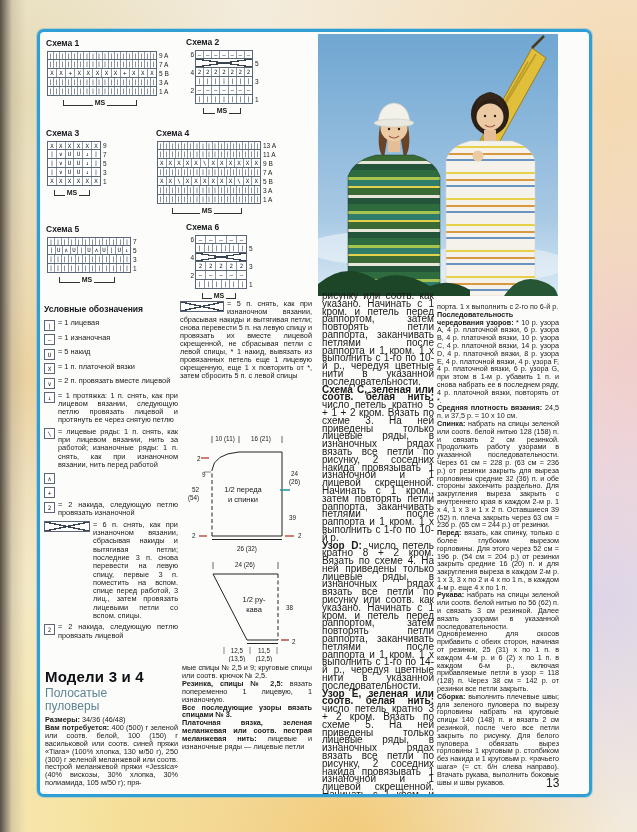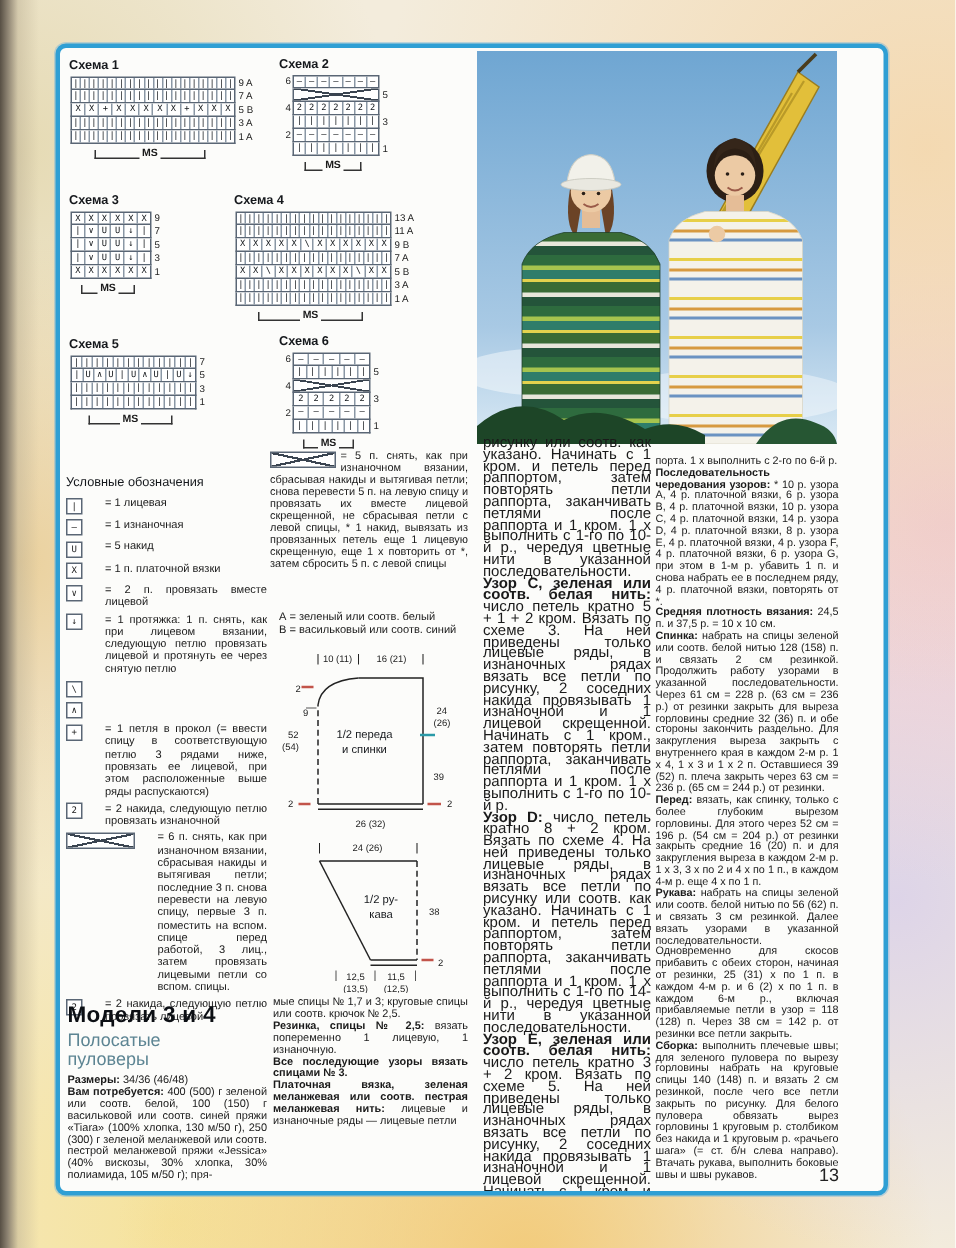--- a/index.html
+++ b/index.html
@@ -36,22 +36,22 @@
   .cell:last-child{border-right:0}
   .cablebox{flex:1;background:
     linear-gradient(to top right,transparent 46%,#3a4450 46%,#3a4450 54%,transparent 54%),
     linear-gradient(to bottom right,transparent 46%,#3a4450 46%,#3a4450 54%,transparent 54%);}
   .ms{display:flex;align-items:flex-end;margin-top:1px;height:9px}
   .ms::before,.ms::after{content:"";flex:1;height:5px;border-bottom:1px solid #333}
   .ms::before{border-left:1px solid #333}
   .ms::after{border-right:1px solid #333}
   .ms span{font-size:7px;font-weight:bold;padding:0 2px;line-height:7px}
   
-  .lhead{font-size:8.5px;font-weight:normal;margin:12px 0 5px;color:#15181c}
-  .lrow{display:flex;gap:15px;margin-bottom:3px}
+  .lhead{font-size:8.5px;font-weight:bold;margin:0 0 5px;color:#15181c}
+  .lrow{display:flex;gap:3px;margin-bottom:3px}
   .lsym{flex:0 0 auto;width:9px;height:9px;border:1px solid #5a6675;font:6px/9px "DejaVu Sans Mono",monospace;text-align:center;background:#fff;margin-top:.5px}
   .lsym.cable{width:44px;background:
     linear-gradient(to top right,transparent 46%,#3a4450 46%,#3a4450 54%,transparent 54%),
     linear-gradient(to bottom right,transparent 46%,#3a4450 46%,#3a4450 54%,transparent 54%),#fff}
   .ltext{font-size:7.4px;line-height:8.3px;text-align:justify}
   
   .txt{font-size:7.3px;line-height:7.9px;text-align:justify}
   .txt p{margin:0}
   .txt b{font-weight:bold}
   .c5note{font-size:7.3px;line-height:8px;text-align:justify}
@@ -677,51 +677,47 @@
           <div class="lrow">
             <span class="lsym">∨</span>
             <span class="ltext">= 2 п. провязать вместе лицевой</span>
           </div>
           <div class="lrow">
             <span class="lsym">↓</span>
             <span class="ltext">= 1 протяжка: 1 п. снять, как при лицевом вязании, следующую петлю провязать лицевой и протянуть ее через снятую петлю</span>
           </div>
           <div class="lrow">
             <span class="lsym">\</span>
+            <span class="ltext">= лицевые ряды: 1 п. снять, как при лицевом вязании, нить за работой; изнаночные ряды: 1 п. снять, как при изнаночном вязании, нить перед работой</span>
           </div>
           <div class="lrow">
             <span class="lsym">∧</span>
           </div>
           <div class="lrow">
             <span class="lsym">+</span>
-            <span class="ltext">= 1 петля в прокол (= ввести спицу в соответствующую петлю 3 рядами ниже, провязать ее лицевой, при этом расположенные выше ряды распускаются)</span>
           </div>
           <div class="lrow">
             <span class="lsym">2</span>
             <span class="ltext">= 2 накида, следующую петлю провязать изнаночной</span>
           </div>
           <div class="lrow">
             <span class="lsym cable"></span>
             <span class="ltext">= 6 п. снять, как при изнаночном вязании, сбрасывая накиды и вытягивая петли; последние 3 п. снова перевести на левую спицу, первые 3 п. поместить на вспом. спице перед работой, 3 лиц., затем провязать лицевыми петли со вспом. спицы.</span>
           </div>
           <div class="lrow">
             <span class="lsym">2</span>
             <span class="ltext">= 2 накида, следующую петлю провязать лицевой</span>
           </div>
         </div>
     </div>
 
     <div class="abs c5note" style="left:140px;top:268px;width:132px">
       <span class="c5sym"></span><span>= 5 п. снять, как при изнаночном вязании, сбрасывая накиды и вытягивая петли; снова перевести 5 п. на левую спицу и провязать их вместе лицевой скрещенной, не сбрасывая петли с левой спицы, * 1 накид, вывязать из провязанных петель еще 1 лицевую скрещенную, еще 1 х повторить от *, затем сбросить 5 п. с левой спицы</span>
     </div>
 
-    <div class="abs" style="left:146px;top:374px;width:130px">
-        <div class="ckline">А = зеленый или соотв. белый</div>
-        <div class="ckline">В = васильковый или соотв. синий</div>
-      </div>
 
     <svg class="abs" style="left:140px;top:396px" width="135" height="130" viewBox="0 0 135 130">
       <g fill="none" stroke="#222" stroke-width="1">
         <path d="M32,108 L32,42" stroke-dasharray="4,2.5"></path>
         <path d="M32,42 Q34,26 59,24"></path>
         <path d="M59,24 L102,24 L102,108"></path>
         <path d="M32,108 L102,108 M32,111.5 L102,111.5"></path>
         <path d="M32,8 V15 M59,8 V15 M102,8 V15" stroke-width="0.7"></path>
         <path d="M100,62 H110" stroke="#2a9aa8" stroke-width="1.6"></path>
         <path d="M21,30 H29 M19,108 H27 M105,108 H114" stroke="#c2544a" stroke-width="1.6"></path>
@@ -765,21 +761,21 @@
     </svg>
 
     <div class="abs mheading" style="left:5px;top:636px">Модели 3 и 4</div>
     <div class="abs msub" style="left:5px;top:653px;width:110px">Полосатые пуловеры</div>
     <div class="abs txt" style="left:5px;top:684px;width:133px">
         <p><b>Размеры: </b>34/36 (46/48)</p>
         <p><b>Вам потребуется: </b>400 (500) г зеленой или соотв. белой, 100 (150) г васильковой или соотв. синей пряжи «Tiara» (100% хлопка, 130 м/50 г), 250 (300) г зеленой меланжевой или соотв. пестрой меланжевой пряжи «Jessica» (40% вискозы, 30% хлопка, 30% полиамида, 105 м/50 г); пря-</p>
       </div>
 
     <div class="abs txt" style="left:142px;top:632px;width:130px">
-        <p>мые спицы № 1,7 и 3; круговые спицы или соотв. крючок № 2,5.</p>
+        <p>мые спицы № 2,5 и 9; круговые спицы или соотв. крючок № 2,5.</p>
         <p><b>Резинка, спицы № 2,5: </b>вязать попеременно 1 лицевую, 1 изнаночную.</p>
         <p><b>Все последующие узоры вязать спицами № 3.</b></p>
         <p><b>Платочная вязка, зеленая меланжевая или соотв. пестрая меланжевая нить: </b>лицевые и изнаночные ряды — лицевые петли</p>
       </div>
 
     <svg class="abs" style="left:278px;top:2px" width="240" height="262" viewBox="0 0 240 262">
       <defs>
         <linearGradient id="sky" x1="0" y1="0" x2="0" y2="1">
           <stop offset="0" stop-color="#6fa6d2"></stop>
             <stop offset="0.7" stop-color="#a8c9e4"></stop>
@@ -831,21 +827,21 @@
           <circle cx="81" cy="95" r="1.2" fill="#2a2018"></circle>
         <path d="M71,102 Q76,106 81,102" stroke="#9a5a48" stroke-width="1.2" fill="none"></path>
         <path d="M30,142 Q36,126 58,121 L96,121 Q116,126 122,142 L122,262 L30,262 Z" fill="url(#pg)" stroke="#1d3c26" stroke-width="0.5"></path>
       </g>
       <path d="M0,250 Q28,226 58,246 Q82,234 112,252 Q132,244 152,256 L152,262 L0,262 Z" fill="#1d4527"></path>
       <path d="M186,262 Q202,238 226,248 Q238,252 240,262 Z" fill="#265633"></path>
     </svg>
 
     <div class="abs txt" style="left:282px;top:260px;width:112px;font-size:10px;line-height:7.8px">
         <p>рисунку или соотв. как указано. Начинать с 1 кром. и петель перед раппортом, затем повторять петли раппорта, заканчивать петлями после раппорта и 1 кром. 1 х выполнить с 1-го по 10-й р., чередуя цветные нити в указанной последовательности.</p>
-        <p><b>Узор С, зеленая или соотв. белая нить: </b>число петель кратно 5 + 1 + 2 кром. Вязать по схеме 3. На ней приведены только лицевые ряды, в изнаночных рядах вязать все петли по рисунку, 2 соседних накида провязывать 1 изнаночной и 1 лицевой скрещенной. Начинать с 1 кром., затем повторять петли раппорта, заканчивать петлями после раппорта и 1 кром. 1 х выполнить с 1-го по 10-й р.</p>
+        <p><b>Схема С, зеленая или соотв. белая нить: </b>число петель кратно 5 + 1 + 2 кром. Вязать по схеме 3. На ней приведены только лицевые ряды, в изнаночных рядах вязать все петли по рисунку, 2 соседних накида провязывать 1 изнаночной и 1 лицевой скрещенной. Начинать с 1 кром., затем повторять петли раппорта, заканчивать петлями после раппорта и 1 кром. 1 х выполнить с 1-го по 10-й р.</p>
         <p><b>Узор D: </b>число петель кратно 8 + 2 кром. Вязать по схеме 4. На ней приведены только лицевые ряды, в изнаночных рядах вязать все петли по рисунку или соотв. как указано. Начинать с 1 кром. и петель перед раппортом, затем повторять петли раппорта, заканчивать петлями после раппорта и 1 кром. 1 х выполнить с 1-го по 14-й р., чередуя цветные нити в указанной последовательности.</p>
         <p><b>Узор Е, зеленая или соотв. белая нить: </b>число петель кратно 3 + 2 кром. Вязать по схеме 5. На ней приведены только лицевые ряды, в изнаночных рядах вязать все петли по рисунку, 2 соседних накида провязывать 1 изнаночной и 1 лицевой скрещенной. Начинать с 1 кром. и петель перед раппортом, затем повторять петли раппорта, заканчивать петлями после раппорта и 1 кром. 1 х выполнить с 1-го по 8-й р.</p>
         <p><b>Узор F, зеленая или соотв. белая нить: </b>1-й + 2-й р.: лицевые петли. 3-й р.: * 2 накида, 1 лиц., повторять от *. 4-й р.: лицевые петли, при этом сбрасывать накиды предыдущего ряда. 1 х выполнить с 1-го по 4-й р.</p>
       </div>
     <div class="abs txt" style="left:397px;top:271px;width:122px;font-size:7.2px;line-height:7.8px">
         <p>порта. 1 х выполнить с 2-го по 6-й р.</p>
         <p><b>Последовательность чередования узоров: </b>* 10 р. узора А, 4 р. платочной вязки, 6 р. узора В, 4 р. платочной вязки, 10 р. узора С, 4 р. платочной вязки, 14 р. узора D, 4 р. платочной вязки, 8 р. узора Е, 4 р. платочной вязки, 4 р. узора F, 4 р. платочной вязки, 6 р. узора G, при этом в 1-м р. убавить 1 п. и снова набрать ее в последнем ряду, 4 р. платочной вязки, повторять от *.</p>
         <p><b>Средняя плотность вязания: </b>24,5 п. и 37,5 р. = 10 х 10 см.</p>
         <p><b>Спинка: </b>набрать на спицы зеленой или соотв. белой нитью 128 (158) п. и связать 2 см резинкой. Продолжить работу узорами в указанной последовательности. Через 61 см = 228 р. (63 см = 236 р.) от резинки закрыть для выреза горловины средние 32 (36) п. и обе стороны закончить раздельно. Для закругления выреза закрыть с внутреннего края в каждом 2-м р. 1 х 4, 1 х 3 и 1 х 2 п. Оставшиеся 39 (52) п. плеча закрыть через 63 см = 236 р. (65 см = 244 р.) от резинки.</p>
         <p><b>Перед: </b>вязать, как спинку, только с более глубоким вырезом горловины. Для этого через 52 см = 196 р. (54 см = 204 р.) от резинки закрыть средние 16 (20) п. и для закругления выреза в каждом 2-м р. 1 х 3, 3 х по 2 и 4 х по 1 п., в каждом 4-м р. еще 4 х по 1 п.</p>

